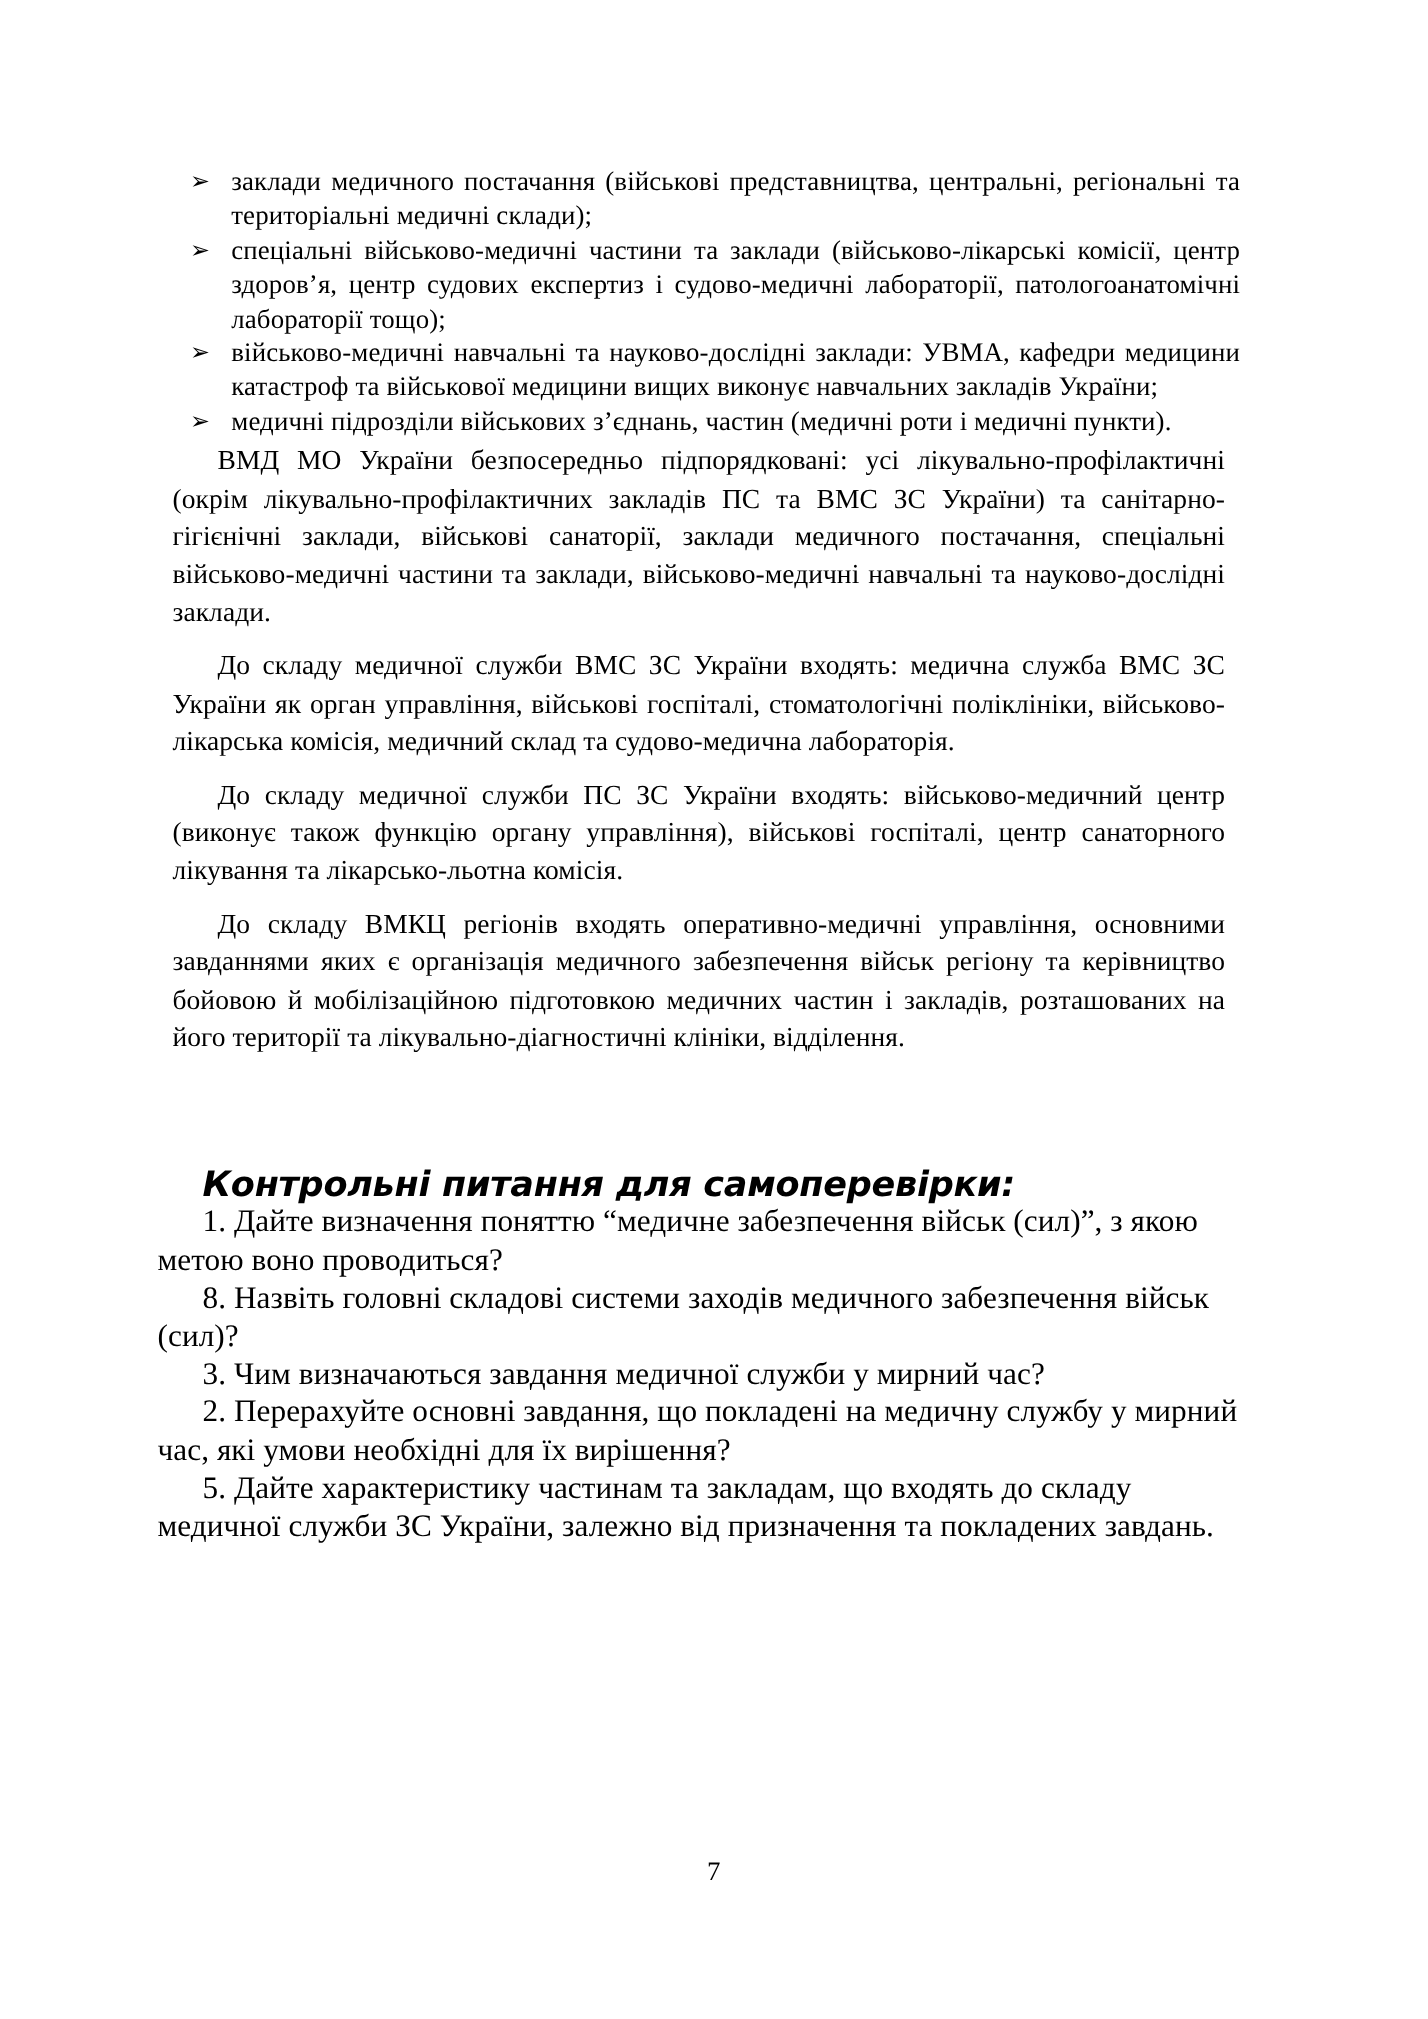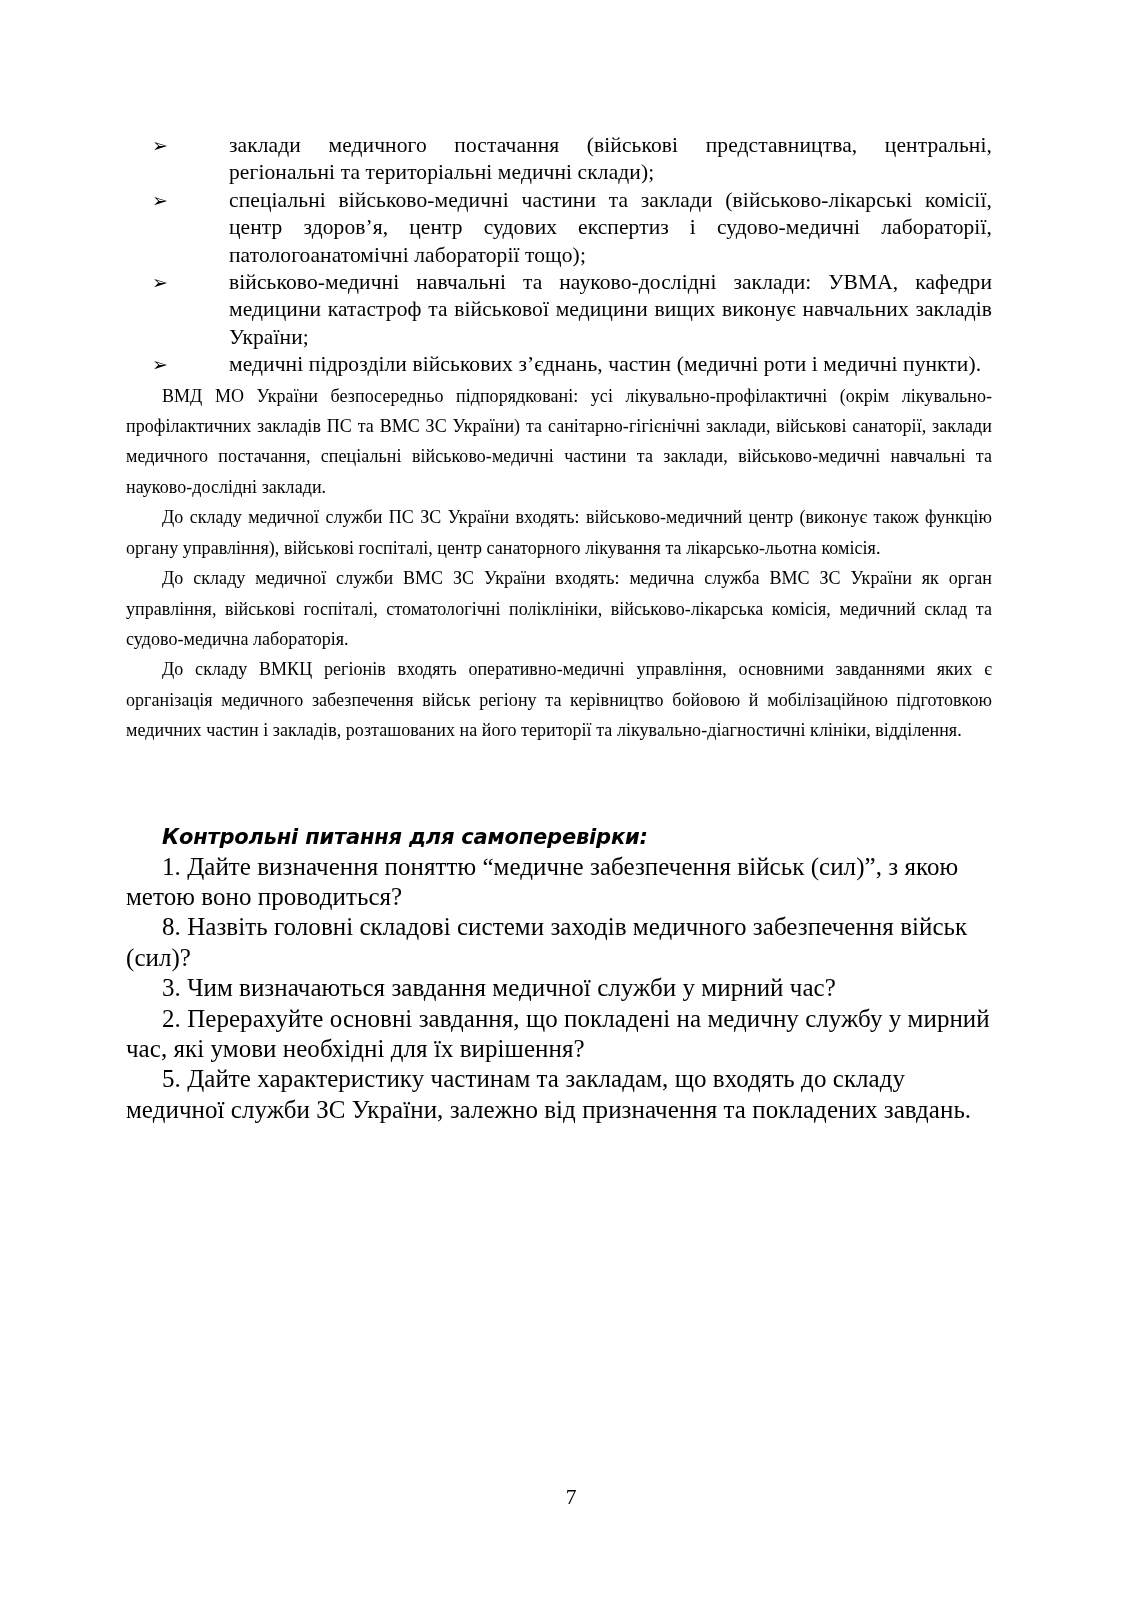--- a/index.html
+++ b/index.html
@@ -55,42 +55,42 @@
     font-size: 19px;
     line-height: 27.4px;
     font-family: "DejaVu Sans", sans-serif;
     font-weight: bold;
     color: #000;
   }
   .bullet-item .btext {
     display: block;
   }
   
-  .bullet-item .btext { text-align: justify; text-align-last: left; margin-left: 44px; }
+  .bullet-item .btext { text-align: justify; text-align-last: left; }
 
   
   .para {
-    font-size: 18px;
+    font-size: 22px;
     line-height: 30.4px;
     text-align: justify;
     text-align-last: left;
     text-indent: 36px;
-    margin: 0;
+    margin: 12px;
     letter-spacing: 0.05px;
   }
   .para.first-after-list {
     margin-top: 2px;
   }
 
   
   .section-heading {
     font-family: "DejaVu Sans", "Liberation Sans", sans-serif;
     font-weight: bold;
     font-style: italic;
-    font-size: 21px;
+    font-size: 28px;
     line-height: 30px;
     margin: 0;
     padding-left: 36px;
     letter-spacing: -0.2px;
   }
   .spacer-before-heading { height: 76px; }
 
   
   .question {
     font-size: 25px;
@@ -132,22 +132,22 @@
         <span class="marker">➢</span>
         <span class="btext">військово-медичні навчальні та науково-дослідні заклади: УВМА, кафедри медицини катастроф та військової медицини вищих виконує навчальних закладів України;</span>
       </li>
       <li class="bullet-item">
         <span class="marker">➢</span>
         <span class="btext">медичні підрозділи військових з’єднань, частин (медичні роти і медичні пункти).</span>
       </li>
     </ul>
 
     <p class="para first-after-list">ВМД МО України безпосередньо підпорядковані: усі лікувально-профілактичні (окрім лікувально-профілактичних закладів ПС та ВМС ЗС України) та санітарно-гігієнічні заклади, військові санаторії, заклади медичного постачання, спеціальні військово-медичні частини та заклади, військово-медичні навчальні та науково-дослідні заклади.</p>
+    <p class="para">До складу медичної служби ВМС ЗС України входять: медична служба ВМС ЗС України як орган управління, військові госпіталі, стоматологічні поліклініки, військово-лікарська комісія, медичний склад та судово-медична лабораторія.</p>
     <p class="para">До складу медичної служби ПС ЗС України входять: військово-медичний центр (виконує також функцію органу управління), військові госпіталі, центр санаторного лікування та лікарсько-льотна комісія.</p>
-    <p class="para">До складу медичної служби ВМС ЗС України входять: медична служба ВМС ЗС України як орган управління, військові госпіталі, стоматологічні поліклініки, військово-лікарська комісія, медичний склад та судово-медична лабораторія.</p>
     <p class="para">До складу ВМКЦ регіонів входять оперативно-медичні управління, основними завданнями яких є організація медичного забезпечення військ регіону та керівництво бойовою й мобілізаційною підготовкою медичних частин і закладів, розташованих на його території та лікувально-діагностичні клініки, відділення.</p>
 
     <div class="spacer-before-heading"></div>
 
     <p class="section-heading">Контрольні питання для самоперевірки:</p>
 
     <p class="question">1. Дайте визначення поняттю “медичне забезпечення військ (сил)”, з якою метою воно проводиться?</p>
     <p class="question">8. Назвіть головні складові системи заходів медичного забезпечення військ (сил)?</p>
     <p class="question">3. Чим визначаються завдання медичної служби у мирний час?</p>
     <p class="question">2. Перерахуйте основні завдання, що покладені на медичну службу у мирний час, які умови необхідні для їх вирішення?</p>

